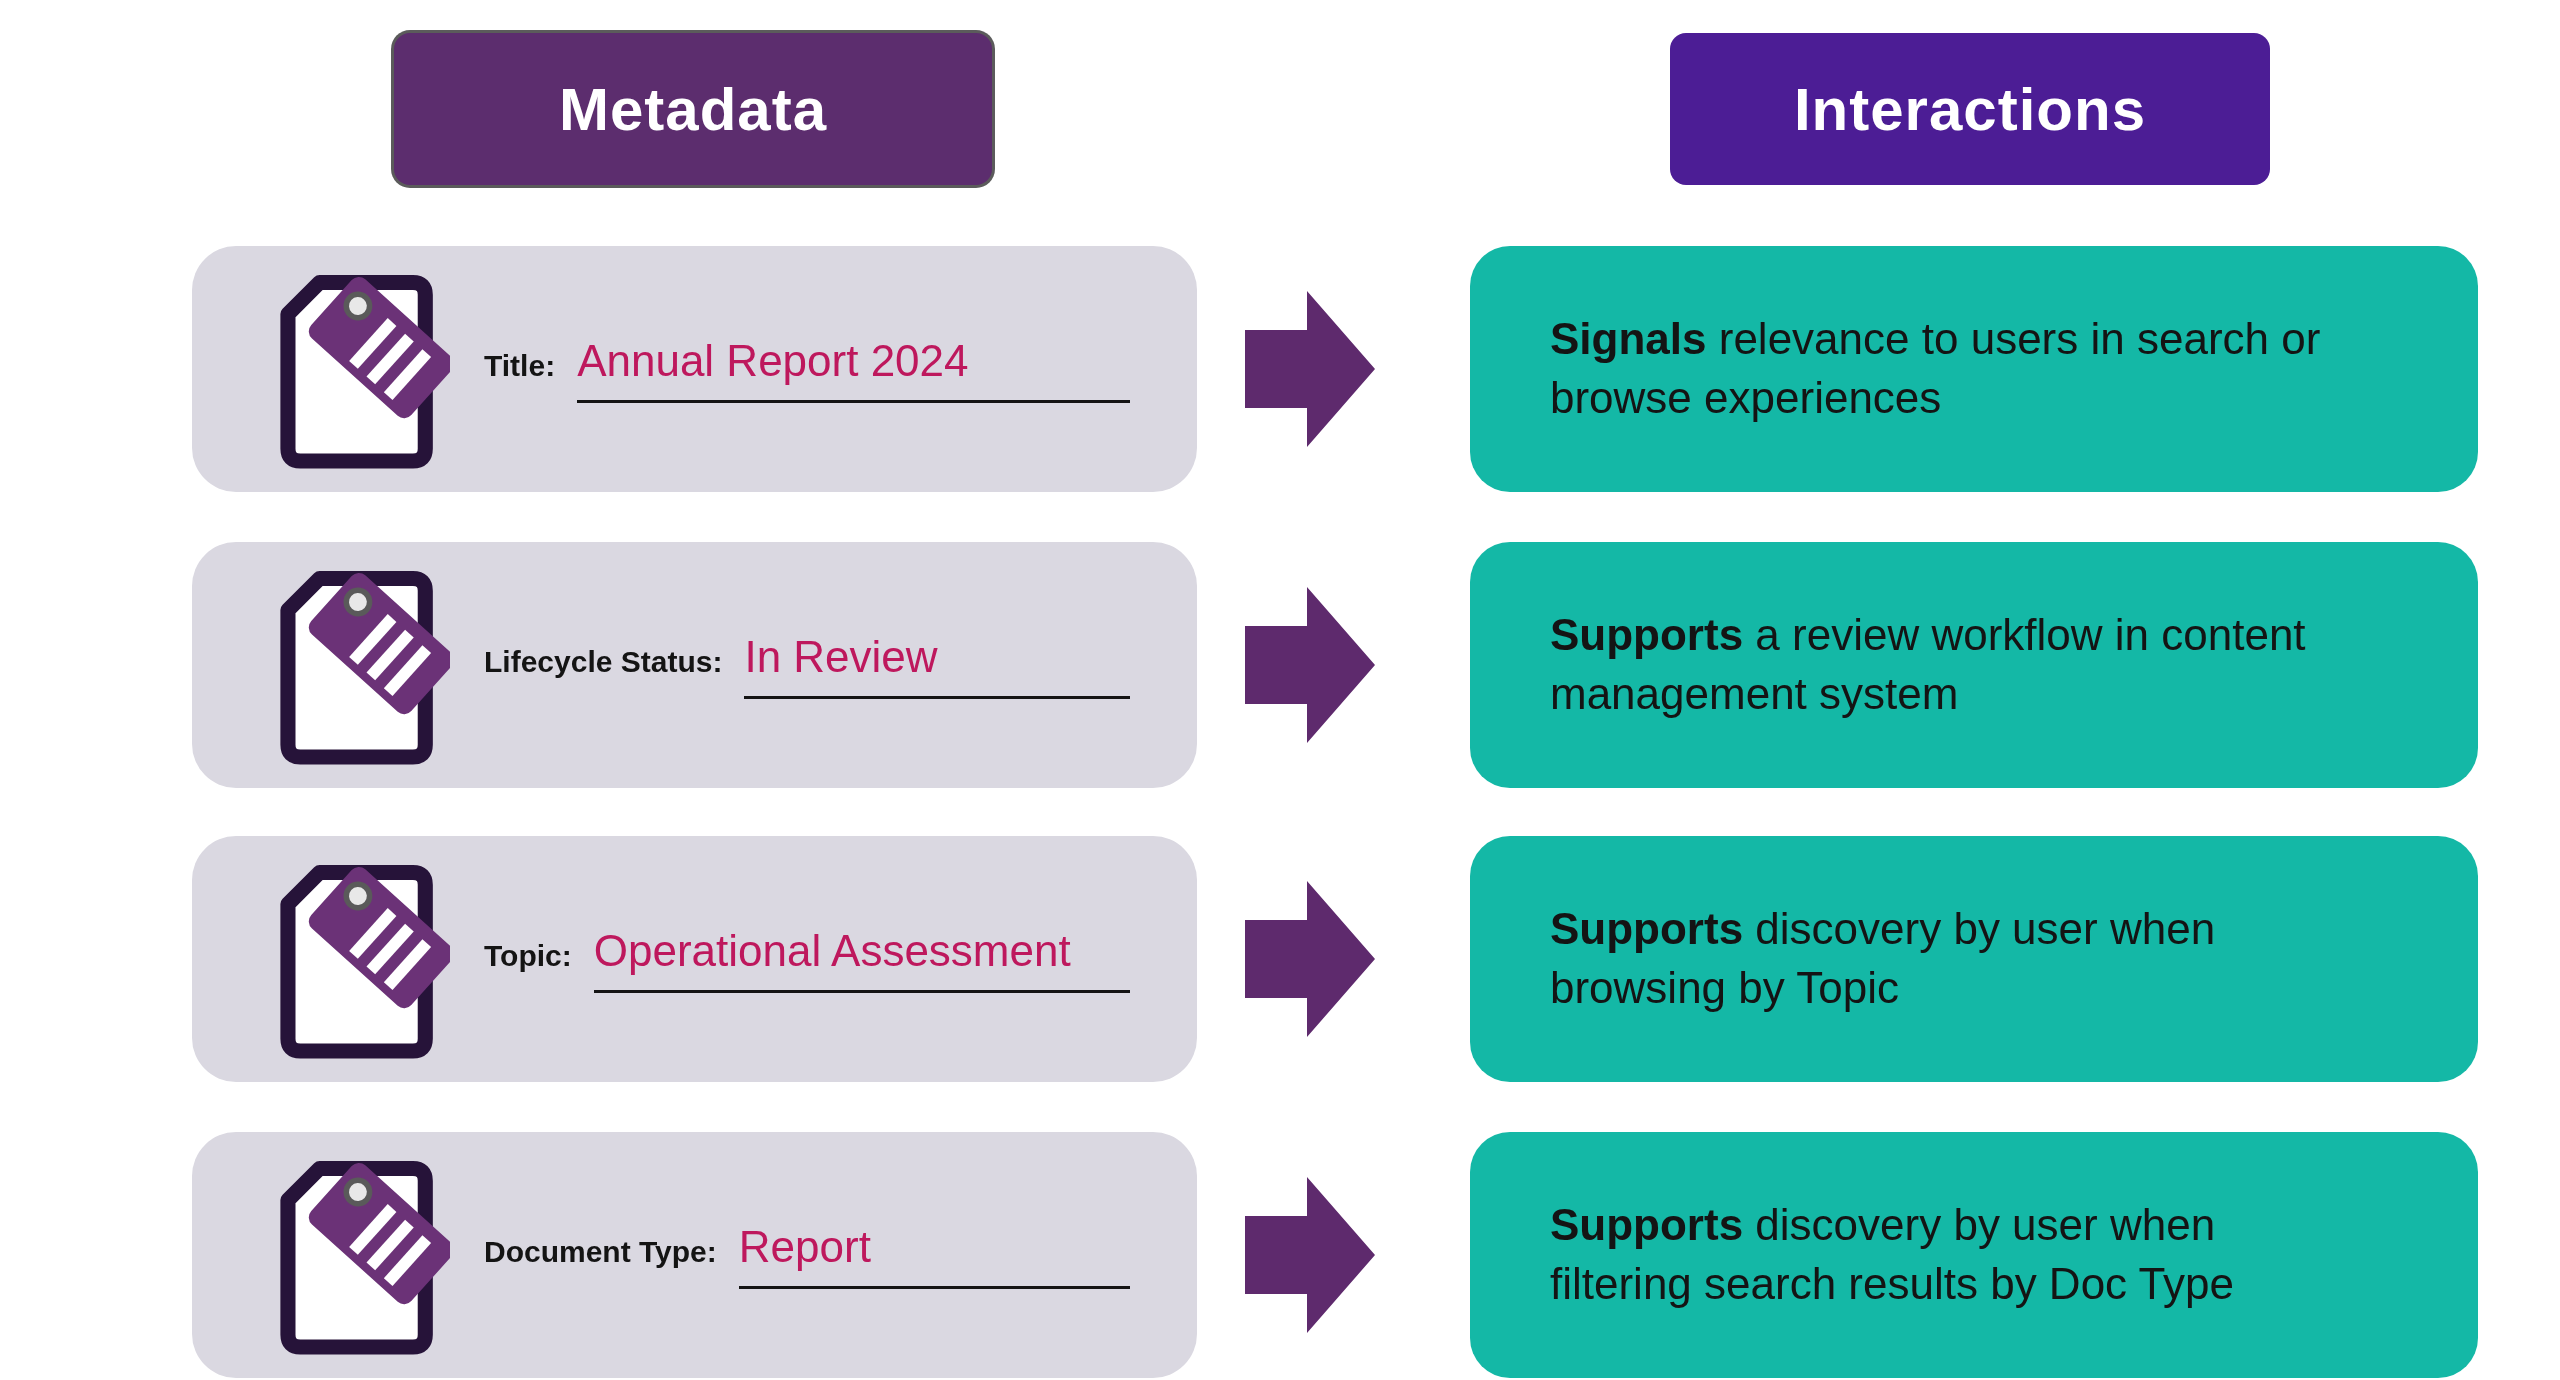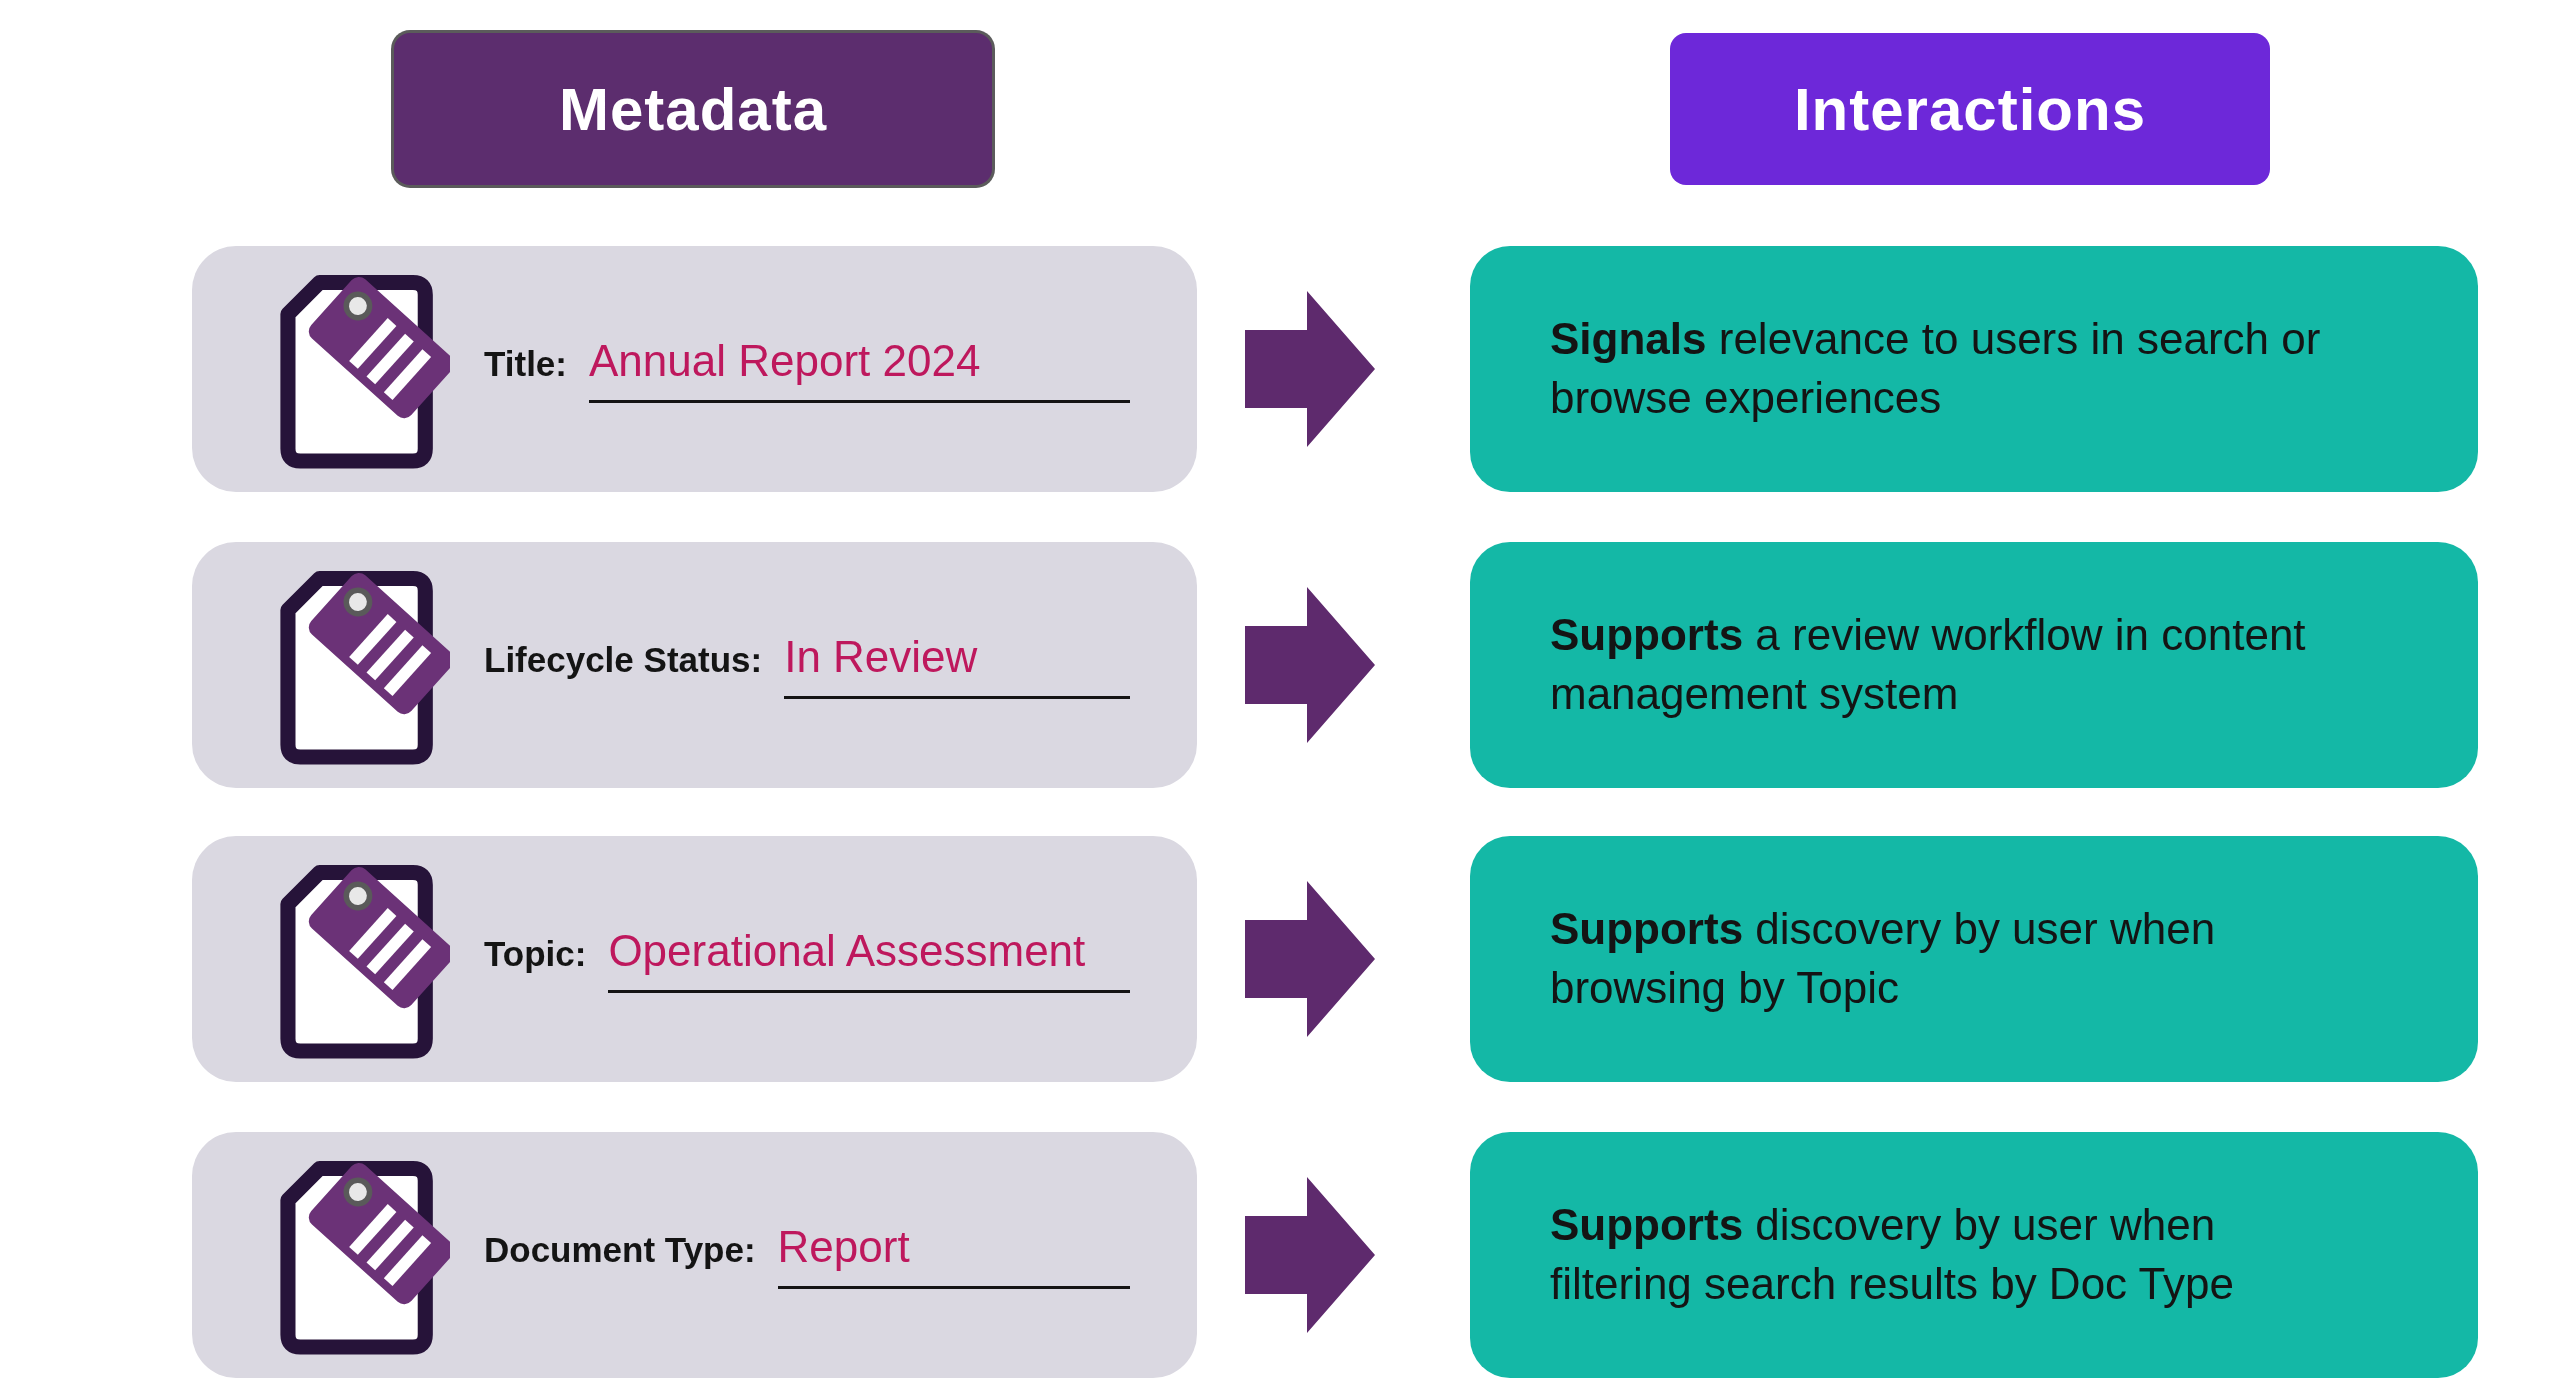--- a/index.html
+++ b/index.html
@@ -4,32 +4,32 @@
 <style>
   html,body { margin:0; padding:0; background:#ffffff; }
   body { font-family:"Liberation Sans", sans-serif; }
   .canvas { position:relative; width:2560px; height:1380px; background:#ffffff; overflow:hidden; }
 
   
   .pill { position:absolute; top:33px; height:152px; border-radius:16px;
           display:flex; align-items:center; justify-content:center;
           color:#ffffff; font-weight:bold; font-size:60px; letter-spacing:1px; }
   .pill-metadata { left:394px; width:598px; background:#5C2D6E; box-shadow:0 0 0 3px #5b5b5b; }
-  .pill-interactions { left:1670px; width:600px; background:#6d28d9; }
+  .pill-interactions { left:1670px; width:600px; background:#4c1d95; }
 
   
   .row { position:absolute; left:0; width:2560px; height:246px; }
   .row-0 { top:246px; } .row-1 { top:542px; } .row-2 { top:836px;padding-left:8px; } .row-3 { top:1132px; }
 
   .meta-card { position:absolute; left:192px; top:0; width:1005px; height:246px;
                background:#DAD8E1; border-radius:44px; display:flex; align-items:center; }
   .icon-wrap { flex:none; width:206px; height:206px; margin-left:52px; }
   .icon-wrap svg { width:100%; height:100%; display:block; }
   .field { display:flex; align-items:baseline; flex:1; margin-left:34px; margin-right:67px; min-width:0; }
-  .field-label { font-weight:bold; font-size:35px; color:#141414; white-space:nowrap; }
+  .field-label { font-weight:bold; font-size:30px; color:#141414; white-space:nowrap; }
   .field-value { flex:1; margin-left:22px; font-size:44px; color:#be185d;
                  border-bottom:3px solid #141414; padding-bottom:14px; white-space:nowrap; overflow:hidden; }
 
   .arrow-wrap { position:absolute; left:1245px; top:45px; width:130px; height:156px; }
   .arrow-wrap svg { width:100%; height:100%; display:block; }
 
   .int-card { position:absolute; left:1470px; top:0; width:1008px; height:246px;
               background:#14b8a6; border-radius:40px; display:flex; align-items:center; }
   .int-text { margin:0 80px; font-size:44px; line-height:1.34; color:#141414; }
   .int-lead { font-weight:bold; }

